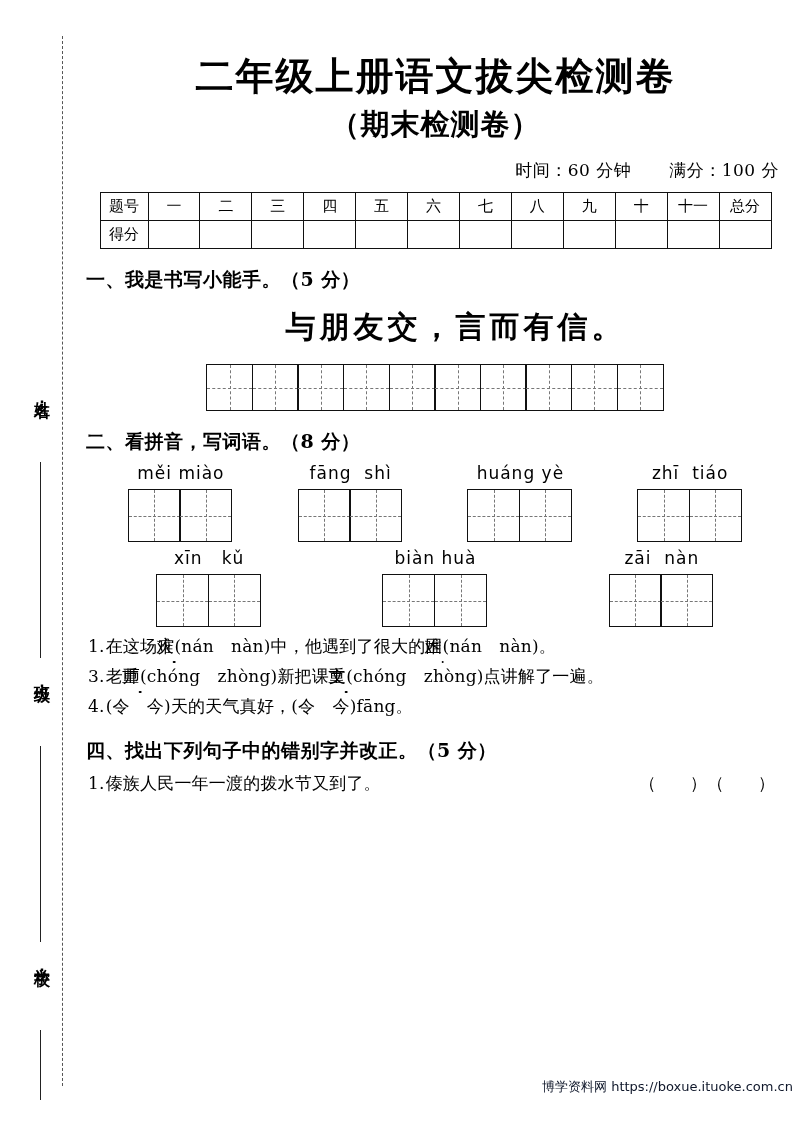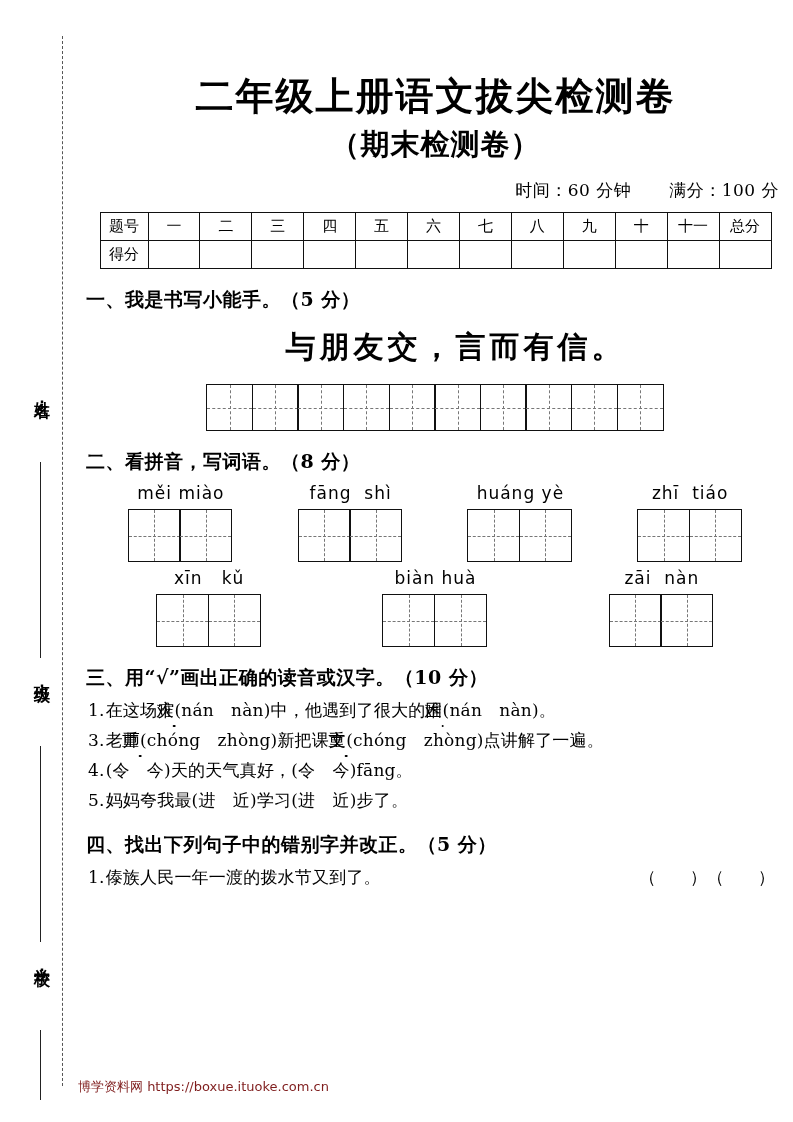--- a/index.html
+++ b/index.html
@@ -64,21 +64,21 @@
     top: 0;
     width: 715px;
     height: 1122px;
   }
 
   .title-main {
     text-align: center;
     font-size: 38px;
     font-weight: bold;
     letter-spacing: 2px;
-    margin-top: 75px;
+    margin-top: 55px;
     line-height: 1.15;
     font-family: Liberation Sans, sans-serif;
   }
   .title-sub {
     text-align: center;
     font-size: 29px;
     font-weight: bold;
     letter-spacing: 1px;
     margin-top: 8px;
     line-height: 1.2;
@@ -217,23 +217,23 @@
     font-size: 17px;
     margin-right: 18px;
   }
 
   
   .footer-wm {
     position: absolute;
     left: 0;
     right: 0;
     top: 1078px;
-    text-align: left;
+    text-align: right;
     font-size: 13px;
-    color: #7f1d1d;
+    color: #0f172a;
     font-family: "DejaVu Sans", "Liberation Sans", sans-serif;
   }
 </style>
 </head>
 <body>
 
 <div class="left-margin">
   <div class="fold-line"></div>
 
   <div class="vlabel" id="vlabel-name">姓名：</div>
@@ -357,26 +357,24 @@
         <div class="pinyin-item">
           <div class="pinyin-text">zāi  nàn</div>
           <div class="pair-grid">
             <div class="tzg"></div>
             <div class="tzg"></div>
           </div>
         </div>
       </div>
   </div>
 
-  <div class="sec-head">三、用“√”画出正确的读音或汉字。（10 分）</div>
   <div class="qlist" id="section-three-list">
       <div class="qitem"><span class="qn">1.</span><span>在这场灾<span class="dotchar">难</span>(nán　nàn)中，他遇到了很大的困<span class="dotchar">难</span>(nán　nàn)。</span></div>
       <div class="qitem"><span class="qn">3.</span><span>老师<span class="dotchar">重</span>(chóng　zhòng)新把课文<span class="dotchar">重</span>(chóng　zhòng)点讲解了一遍。</span></div>
       <div class="qitem"><span class="qn">4.</span><span>(令　今)天的天气真好，(令　今)fāng。</span></div>
-      <div class="qitem"><span class="qn">5.</span><span>妈妈夸我最(进　近)学习(进　近)步了。</span></div>
     </div>
 
   <div class="sec-head">四、找出下列句子中的错别字并改正。（5 分）</div>
   <div class="qlist" id="section-four-list">
       <div class="qitem"><span class="brackets">（　　）（　　）</span><span class="qn">1.</span><span>傣族人民一年一渡的拨水节又到了。</span></div>
     </div>
 
   <div class="footer-wm">博学资料网 https://boxue.ituoke.com.cn</div>
 </div>
 

